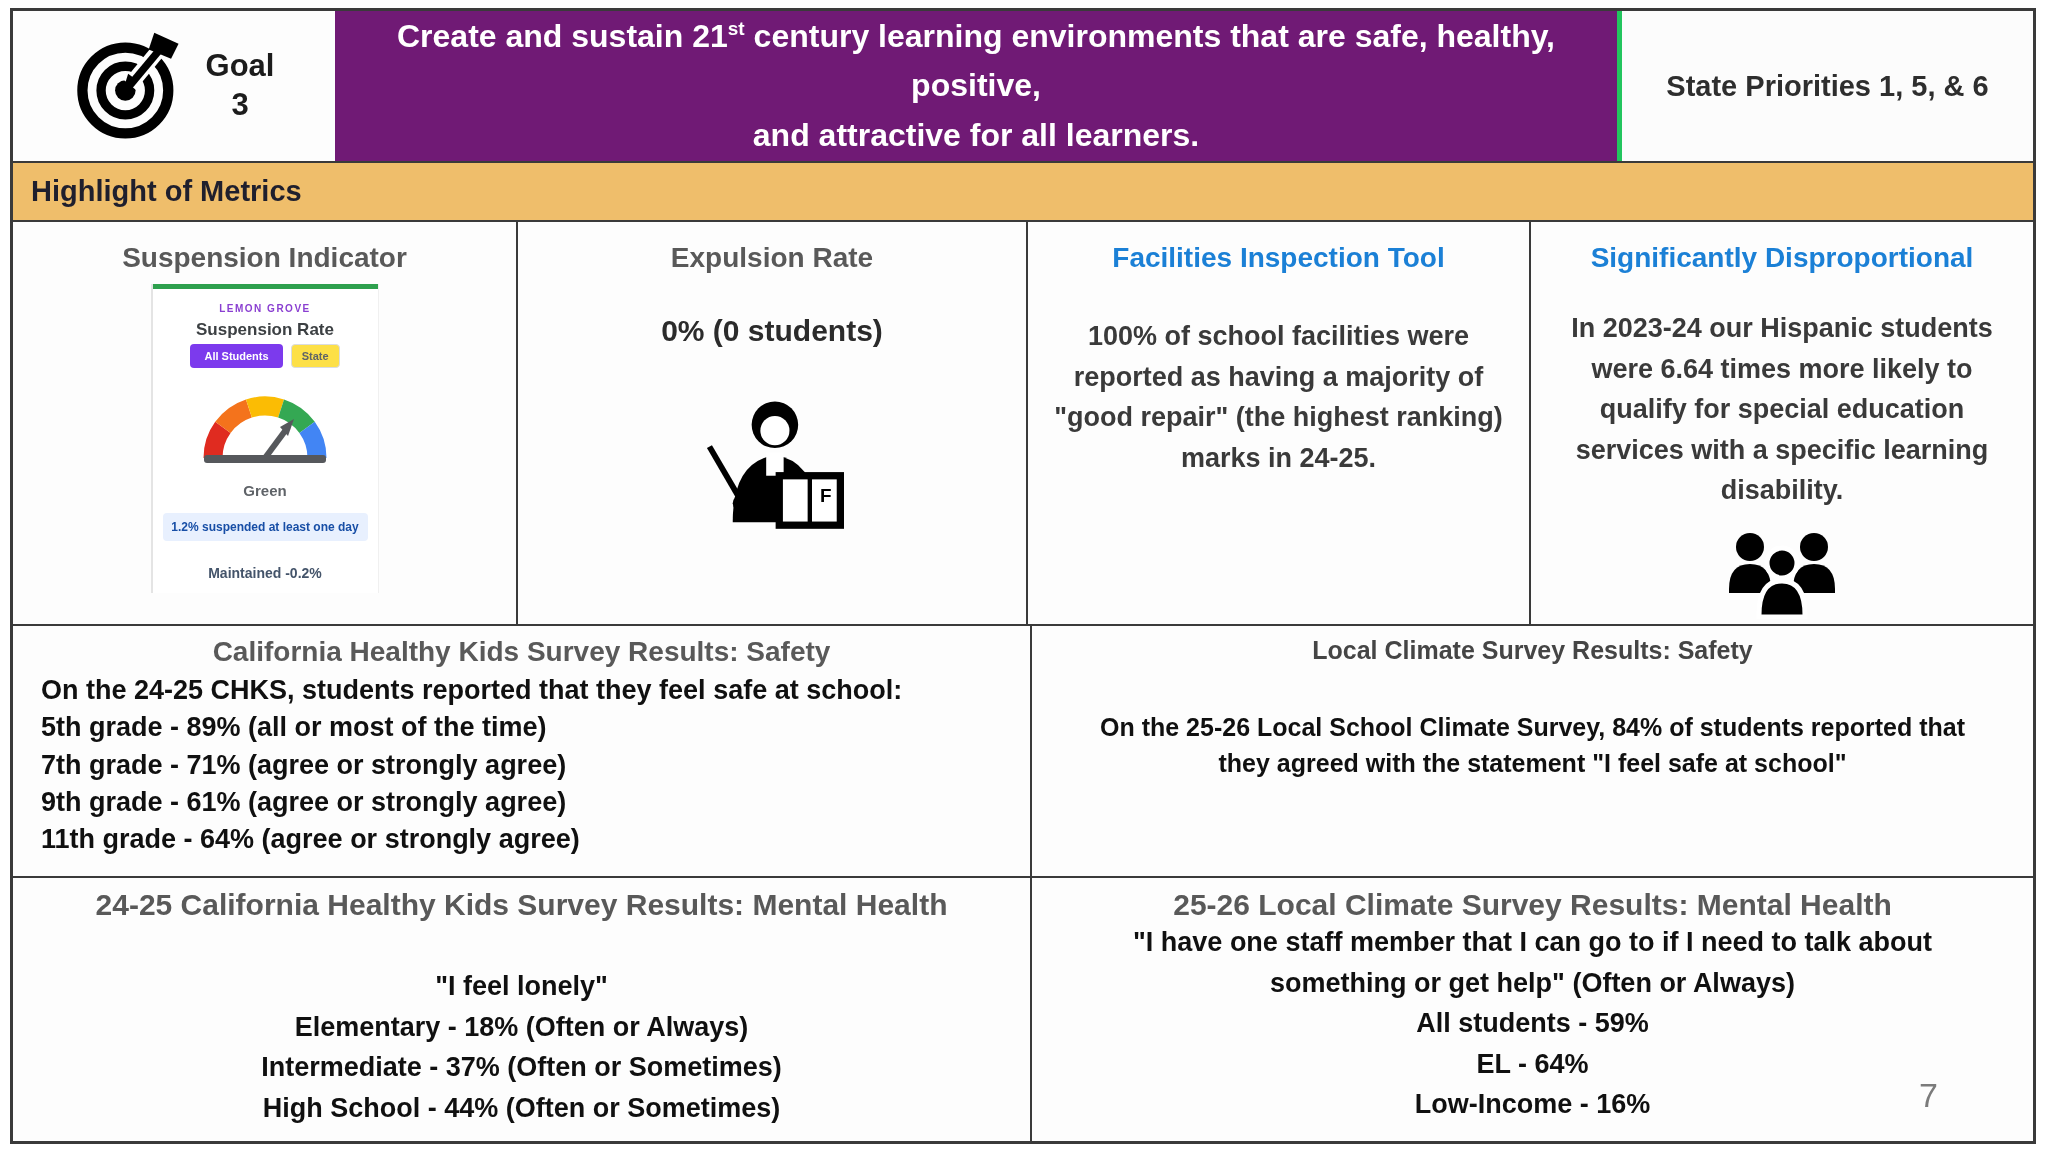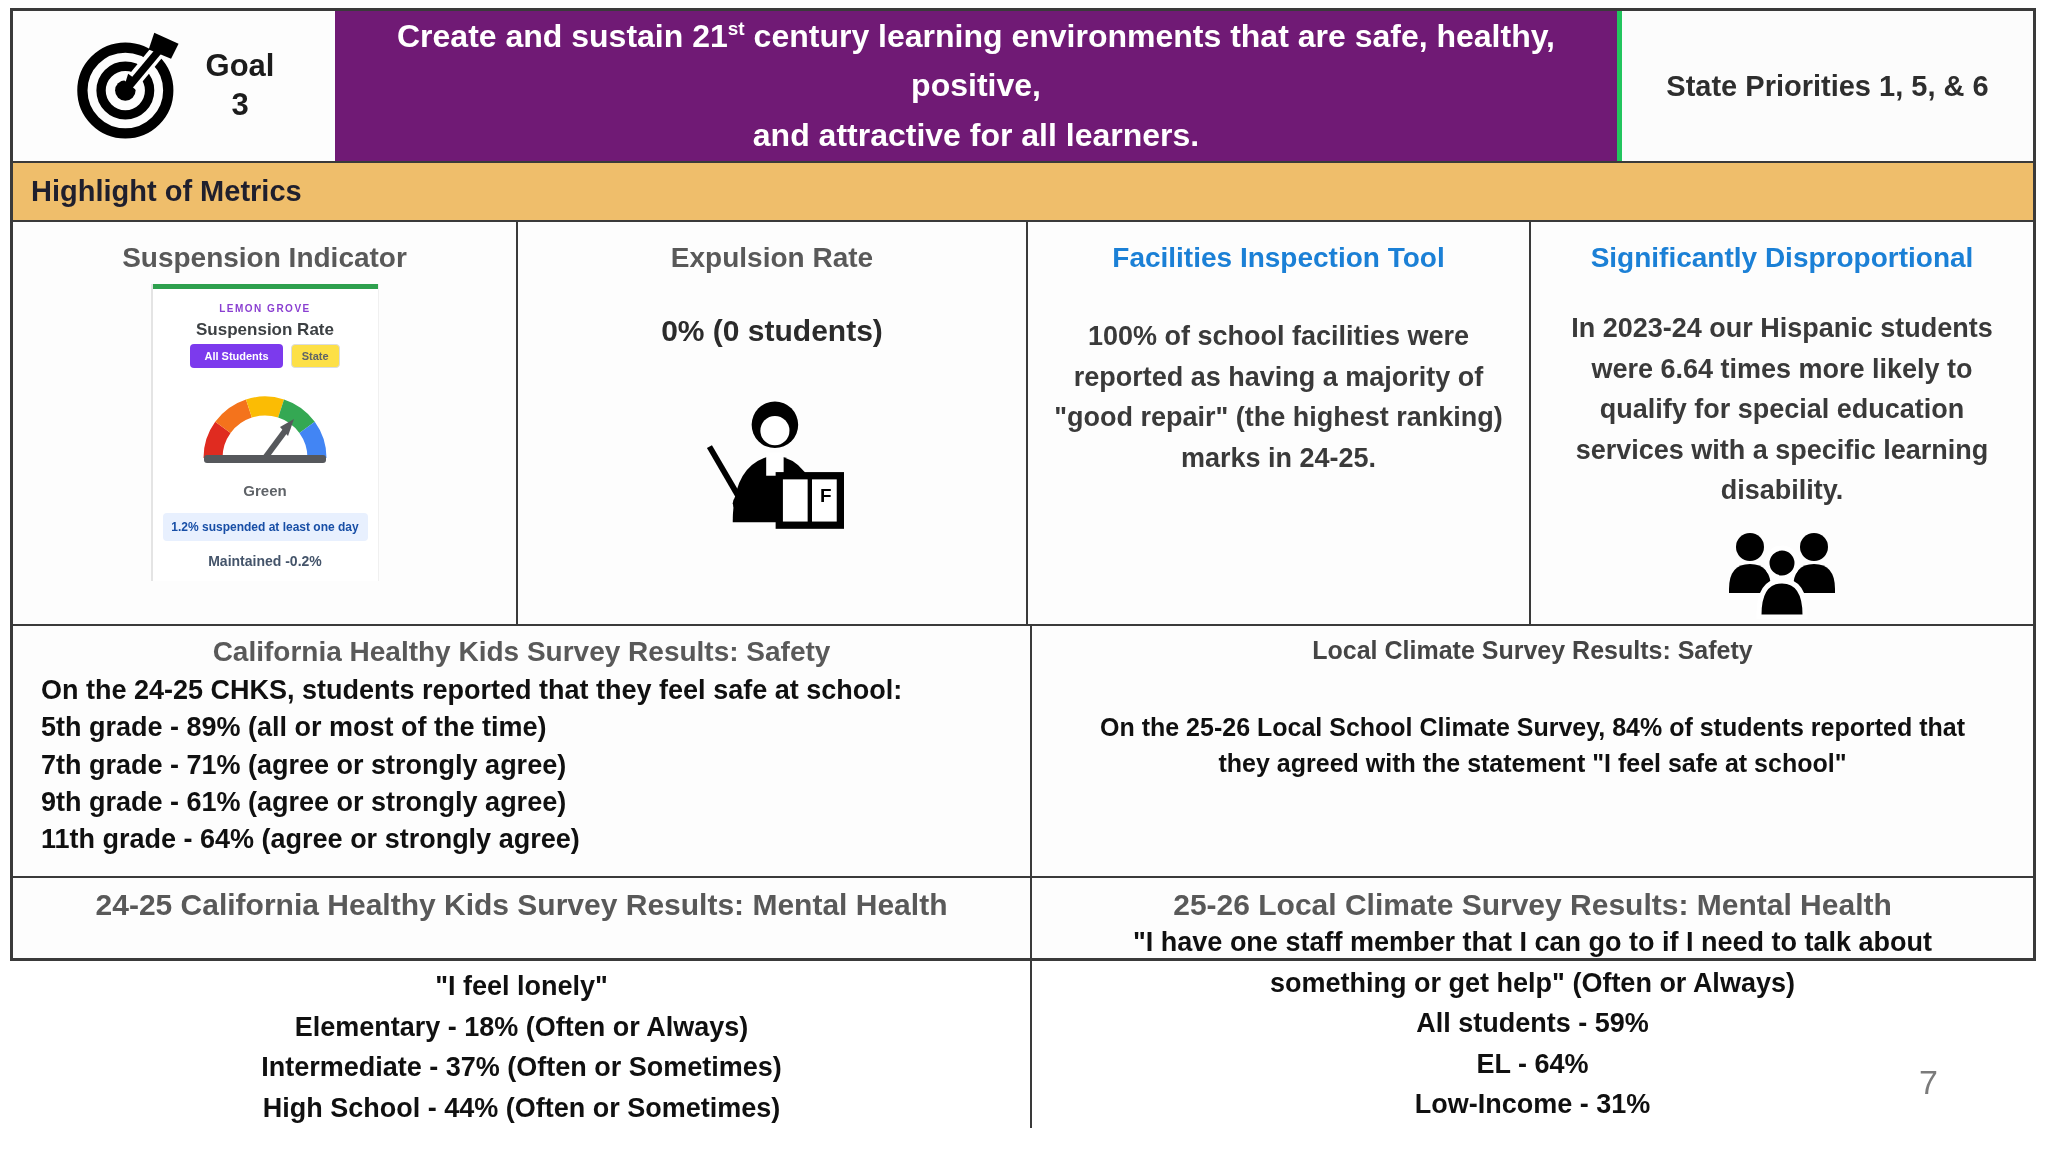--- a/index.html
+++ b/index.html
@@ -1,20 +1,20 @@
 <!DOCTYPE html>
 <html><head>
 <meta charset="utf-8">
 <style>
   * { box-sizing: border-box; margin: 0; padding: 0; }
   html,body { width:2048px; height:1153px; background:#ffffff; }
   body { font-family:"Liberation Sans", sans-serif; position:relative; }
 
   .table {
-    position:absolute; left:10px; top:8px; width:2026px; height:953px;
+    position:absolute; left:10px; top:8px; width:2026px; height:1136px;
     border:3px solid #3a3a3a; background:#fdfdfd;
     display:grid; grid-template-rows:150px 61px 402px 252px 1fr;
   }
 
   
   .header-row { display:grid; grid-template-columns:322px 1fr 416px; }
   .goal-cell { background:#fdfdfd; display:flex; align-items:center; justify-content:center; gap:20px; }
   .goal-text { font-weight:bold; font-size:31px; color:#1c1c1c; text-align:center; line-height:1.25; }
   .banner {
     background:#701a75; color:#ffffff; font-weight:bold; font-size:32px;
@@ -53,21 +53,21 @@
   }
   .gc-topline { height:5px; background:#2ea04e; margin-bottom:14px; }
   .gc-district { font-size:10px; font-weight:bold; letter-spacing:1.5px; color:#8a3fd1; }
   .gc-title { font-size:17px; font-weight:bold; color:#3c4043; margin-top:6px; }
   .gc-buttons { margin-top:4px; display:flex; justify-content:center; gap:8px; align-items:center; }
   .gc-btn-primary { background:#7c3aed; color:#ffffff; font-size:11px; font-weight:bold; padding:6px 14px; border-radius:4px; }
   .gc-btn-secondary { background:#fde047; color:#5f6368; font-size:11px; font-weight:bold; padding:5px 10px; border-radius:4px; border:1px solid #dadce0; }
   .gc-gauge { margin-top:12px; }
   .gc-status { font-size:15px; font-weight:bold; color:#5f6368; margin-top:6px; }
   .gc-detail { background:#e8f0fe; color:#174ea6; font-size:12px; font-weight:bold; border-radius:4px; padding:7px 6px; margin:14px 10px 0; }
-  .gc-change { font-size:14px; font-weight:bold; color:#44546a; margin-top:12px; }
+  .gc-change { font-size:14px; font-weight:bold; color:#44546a; margin-top:24px; }
 
   .expulsion-value { font-size:30px; font-weight:bold; color:#2b2b2b; margin-top:40px; }
   .icon-block { margin-top:44px; }
 
   
   .row2, .row3 { display:grid; grid-template-columns:1019px 1fr; border-top:2px solid #3a3a3a; }
   .survey-cell { padding:10px 24px 0; overflow:hidden; }
   .survey-cell.divider { border-right:2px solid #3a3a3a; }
   .survey-title { text-align:center; font-weight:bold; font-size:28px; color:#595959; }
   .survey-title.small { font-size:25px; color:#454545; }
@@ -212,19 +212,19 @@
         <div>High School - 44% (Often or Sometimes)</div>
       </div>
     </div>
     <div class="survey-cell right-rel">
       <div class="survey-title">25-26 Local Climate Survey Results: Mental Health</div>
       <div class="survey-lines-center">
         <div>"I have one staff member that I can go to if I need to talk about</div>
         <div>something or get help" (Often or Always)</div>
         <div>All students - 59%</div>
         <div>EL - 64%</div>
-        <div>Low-Income -  31%</div>
+        <div>Low-Income -  16%</div>
       </div>
       <div class="page-number">7</div>
     </div>
   </div>
 
 </div>
 
 </body></html>

